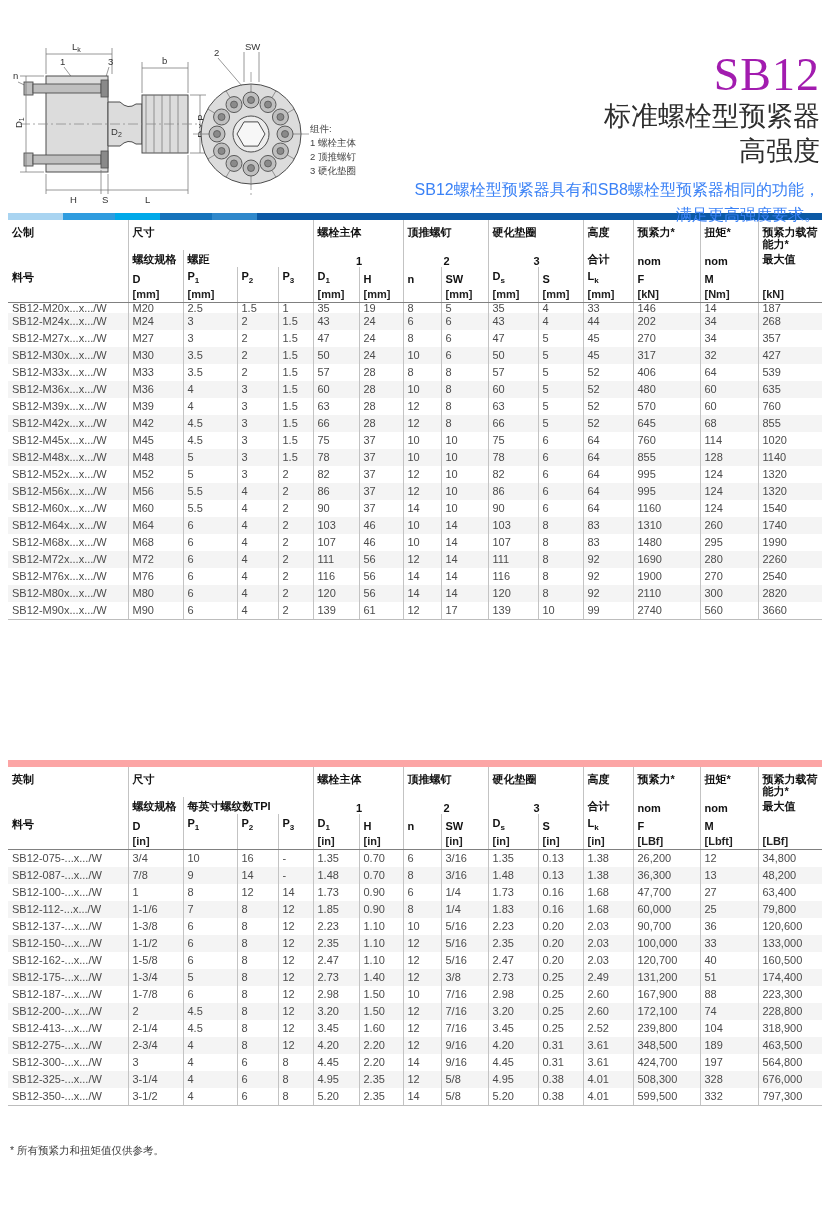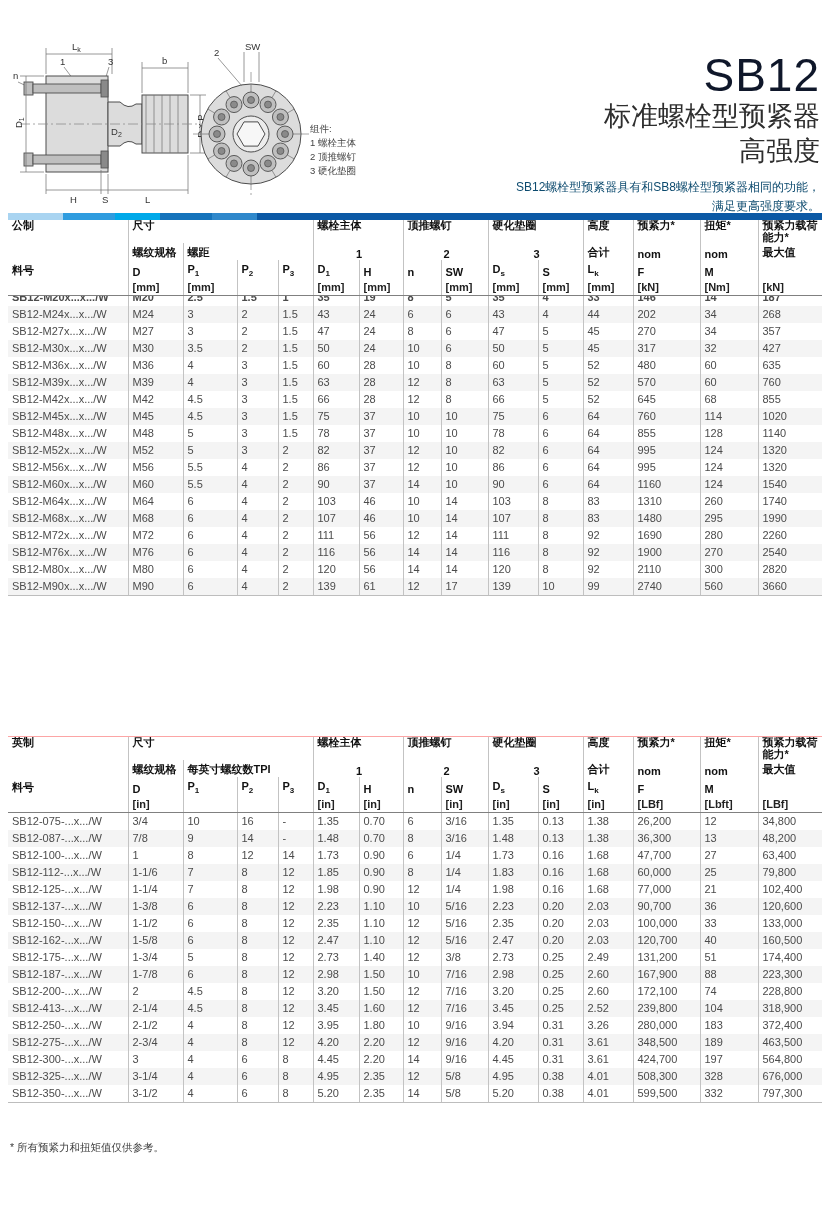--- a/index.html
+++ b/index.html
@@ -2,45 +2,45 @@
 <html><head>
 <meta charset="utf-8">
 <style>
   html,body{margin:0;padding:0;background:#e8e8e8;}
   .page{width:830px;height:1208px;background:#fff;position:relative;overflow:hidden;
         font-family:"Liberation Sans","DejaVu Sans",sans-serif;color:#333;}
   
   .top{position:relative;height:213px;}
   .drawing{position:absolute;left:8px;top:38px;}
   .titleblock{position:absolute;right:10px;top:52px;text-align:right;}
-  .title{font-size:46px;line-height:1.02;color:#0f172a;font-weight:400;letter-spacing:1px;}
+  .title{font-size:46px;line-height:1.02;color:#a21caf;font-weight:400;letter-spacing:1px;font-family:Liberation Serif, serif;}
   .sub{font-size:27px;line-height:1.3;color:#2e2e2e;}
-  .desc{font-size:12px;line-height:1.55;color:#0c4a6e;margin-top:9px;}
+  .desc{font-size:16px;line-height:1.55;color:#3b82f6;margin-top:9px;}
   
   .tablewrap{margin:0 8px;}
   .colorbar{display:flex;height:7px;width:814px;}
   table{border-collapse:collapse;table-layout:fixed;width:814px;}
   th,td{font-size:11px;text-align:left;padding:0 2px 0 4px;overflow:hidden;white-space:nowrap;}
   thead th{font-weight:bold;color:#111;vertical-align:bottom;}
-  tr.hA th{vertical-align:top;height:19px;line-height:11.5px;}
+  tr.hA th{vertical-align:top;padding-top:7px;height:19px;line-height:11.5px;}
   tr.hA th.wrap{white-space:normal;}
   tr.hB th{height:17px;}
   tr.hC th{height:18px;}
   tr.hD th{height:15px;font-weight:bold;color:#222;border-bottom:1.5px solid #808080;padding-bottom:2px;}
   th sub, td sub{font-size:8px;}
   .ctr{text-align:center;}
   .bl{border-left:1px solid #c3c3c3;}
   tbody td{color:#4b4b4b;height:17px;line-height:17px;vertical-align:middle;}
   tbody tr:nth-child(even){background:#f4f4f4;}
   tbody tr:last-child td{border-bottom:1px solid #bdbdbd;}
   tr.clip td{height:10px;padding:0;}
-  tr.clip td .cw{height:10px;overflow:hidden;display:flex;align-items:flex-end;font-weight:bold;}
+  tr.clip td .cw{height:10px;overflow:hidden;display:flex;align-items:center;}
   tr.clip td .cw span{display:block;height:17px;line-height:17px;padding-left:4px;white-space:nowrap;}
   .imperial{margin-top:140px;}
-  .imperial table thead tr.hA th{border-top:1px solid #fca5a5;}
+  .imperial table thead tr.hA th{border-top:7px solid #fca5a5;}
   
   .footnotes{margin:8px 10px 0 10px;font-size:10.5px;line-height:1.4;color:#3d3d3d;white-space:pre-wrap;}
   
   .lbl{font-size:9.5px;fill:#333;font-family:"Liberation Sans","DejaVu Sans",sans-serif;}
   .lgd{font-size:9.5px;fill:#444;font-family:"Liberation Sans","DejaVu Sans",sans-serif;}
   .dim{stroke:#777;stroke-width:0.75;fill:none;}
   .cl{stroke:#888;stroke-width:0.75;stroke-dasharray:10 3 2 3;fill:none;}
   .shape{fill:#dcdcdc;stroke:#4d4d4d;stroke-width:1;}
   .dark{fill:#8a8a8a;stroke:#4d4d4d;stroke-width:0.8;}
   .boltfill{fill:#bfbfbf;stroke:#4d4d4d;stroke-width:0.9;}
@@ -387,20 +387,37 @@
             <td class="bl">10</td>
             <td class="bl">6</td>
             <td class="bl">50</td>
             <td class="bl">5</td>
             <td class="bl">45</td>
             <td class="bl">317</td>
             <td class="bl">32</td>
             <td class="bl">427</td>
           </tr>
           <tr>
+            <td>SB12-M33x...x.../W</td>
+            <td class="bl">M33</td>
+            <td class="bl">3.5</td>
+            <td class="bl">2</td>
+            <td class="bl">1.5</td>
+            <td class="bl">57</td>
+            <td class="bl">28</td>
+            <td class="bl">8</td>
+            <td class="bl">8</td>
+            <td class="bl">57</td>
+            <td class="bl">5</td>
+            <td class="bl">52</td>
+            <td class="bl">406</td>
+            <td class="bl">64</td>
+            <td class="bl">539</td>
+          </tr>
+          <tr>
             <td>SB12-M36x...x.../W</td>
             <td class="bl">M36</td>
             <td class="bl">4</td>
             <td class="bl">3</td>
             <td class="bl">1.5</td>
             <td class="bl">60</td>
             <td class="bl">28</td>
             <td class="bl">10</td>
             <td class="bl">8</td>
             <td class="bl">60</td>
@@ -776,37 +793,20 @@
             <td class="bl">8</td>
             <td class="bl">1/4</td>
             <td class="bl">1.83</td>
             <td class="bl">0.16</td>
             <td class="bl">1.68</td>
             <td class="bl">60,000</td>
             <td class="bl">25</td>
             <td class="bl">79,800</td>
           </tr>
           <tr>
-            <td>SB12-125-...x.../W</td>
-            <td class="bl">1-1/4</td>
-            <td class="bl">7</td>
-            <td class="bl">8</td>
-            <td class="bl">12</td>
-            <td class="bl">1.98</td>
-            <td class="bl">0.90</td>
-            <td class="bl">12</td>
-            <td class="bl">1/4</td>
-            <td class="bl">1.98</td>
-            <td class="bl">0.16</td>
-            <td class="bl">1.68</td>
-            <td class="bl">77,000</td>
-            <td class="bl">21</td>
-            <td class="bl">102,400</td>
-          </tr>
-          <tr>
             <td>SB12-137-...x.../W</td>
             <td class="bl">1-3/8</td>
             <td class="bl">6</td>
             <td class="bl">8</td>
             <td class="bl">12</td>
             <td class="bl">2.23</td>
             <td class="bl">1.10</td>
             <td class="bl">10</td>
             <td class="bl">5/16</td>
             <td class="bl">2.23</td>
@@ -912,37 +912,20 @@
             <td class="bl">12</td>
             <td class="bl">7/16</td>
             <td class="bl">3.45</td>
             <td class="bl">0.25</td>
             <td class="bl">2.52</td>
             <td class="bl">239,800</td>
             <td class="bl">104</td>
             <td class="bl">318,900</td>
           </tr>
           <tr>
-            <td>SB12-250-...x.../W</td>
-            <td class="bl">2-1/2</td>
-            <td class="bl">4</td>
-            <td class="bl">8</td>
-            <td class="bl">12</td>
-            <td class="bl">3.95</td>
-            <td class="bl">1.80</td>
-            <td class="bl">10</td>
-            <td class="bl">9/16</td>
-            <td class="bl">3.94</td>
-            <td class="bl">0.31</td>
-            <td class="bl">3.26</td>
-            <td class="bl">280,000</td>
-            <td class="bl">183</td>
-            <td class="bl">372,400</td>
-          </tr>
-          <tr>
             <td>SB12-275-...x.../W</td>
             <td class="bl">2-3/4</td>
             <td class="bl">4</td>
             <td class="bl">8</td>
             <td class="bl">12</td>
             <td class="bl">4.20</td>
             <td class="bl">2.20</td>
             <td class="bl">12</td>
             <td class="bl">9/16</td>
             <td class="bl">4.20</td>

